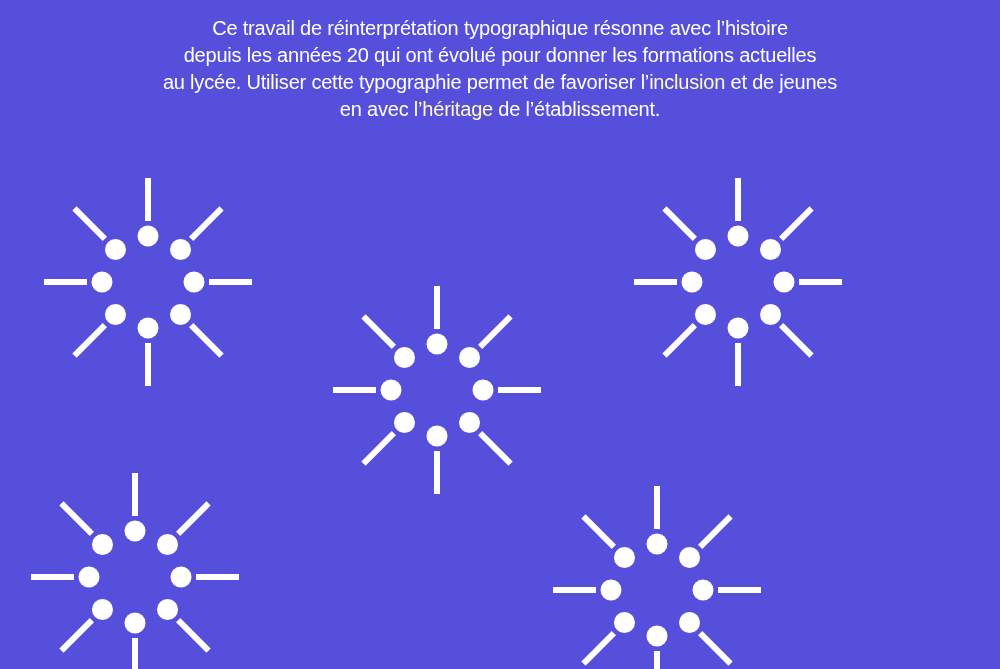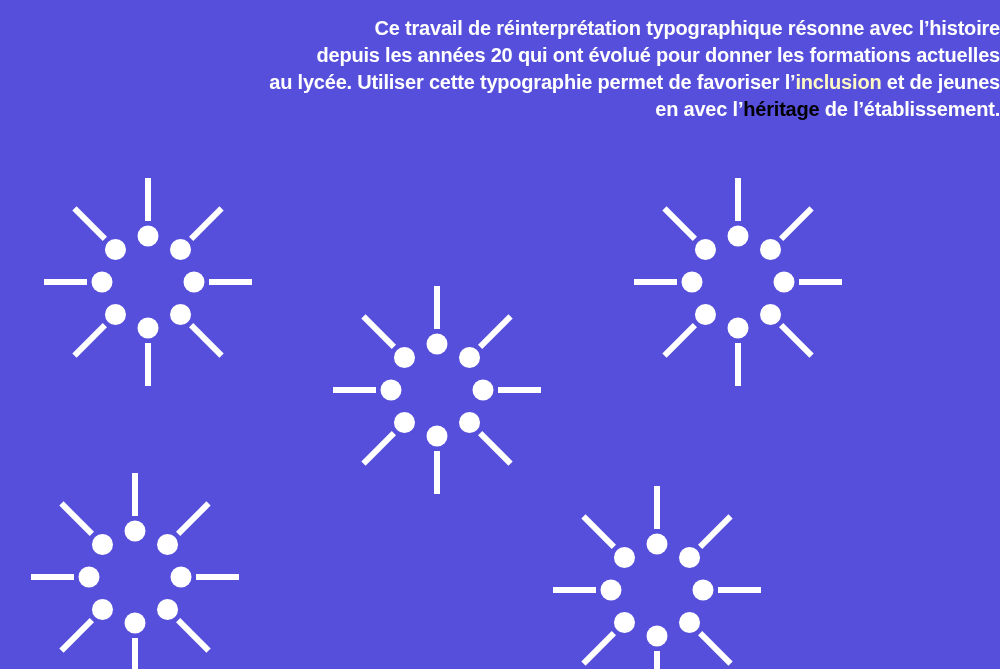--- a/index.html
+++ b/index.html
@@ -12,22 +12,22 @@
     width: 1000px;
     height: 669px;
     overflow: hidden;
     font-family: "Liberation Sans", "DejaVu Sans", sans-serif;
   }
   .text-block {
     position: absolute;
     left: 0;
     right: 0;
     top: 15px;
-    text-align: right;
-    font-weight: 700;
+    text-align: center;
+    font-weight: 400;
     font-size: 20px;
     line-height: 27px;
     letter-spacing: -0.2px;
     color: #ffffff;
     z-index: 2;
   }
   .line {
     white-space: pre;
   }
   .flower {
@@ -38,21 +38,21 @@
   }
 </style>
 </head>
 <body>
 
 <div class="canvas" style="background: rgb(86, 79, 219);">
   <div class="text-block" style="color: rgb(255, 255, 255);">
       <div class="line"><span>Ce travail de réinterprétation typographique résonne avec l’histoire</span></div>
       <div class="line"><span>depuis les années 20 qui ont évolué pour donner les formations actuelles</span></div>
       <div class="line"><span>au lycée. Utiliser cette typographie permet de favoriser l’</span><span style="color: #fef9c3;">inclusion</span><span> et de jeunes</span></div>
-      <div class="line"><span>en avec l’</span><span style="color: #000000;">héritage</span><span> de l’établissement.</span></div>
+      <div class="line"><span>en avec l’</span><span style="color: #fef9c3;">héritage</span><span> de l’établissement.</span></div>
     </div>
   <div>
       <svg viewBox="-110 -110 220 220" class="flower" style="left: 38px; top: 172px;">
         <g transform="rotate(0)">
           <rect x="-3" y="-104" width="6" height="43" fill="#ffffff"></rect>
           <circle cx="0" cy="-46" r="10.5" fill="#ffffff"></circle>
         </g>
         <g transform="rotate(45)">
           <rect x="-3" y="-104" width="6" height="43" fill="#ffffff"></rect>
           <circle cx="0" cy="-46" r="10.5" fill="#ffffff"></circle>

